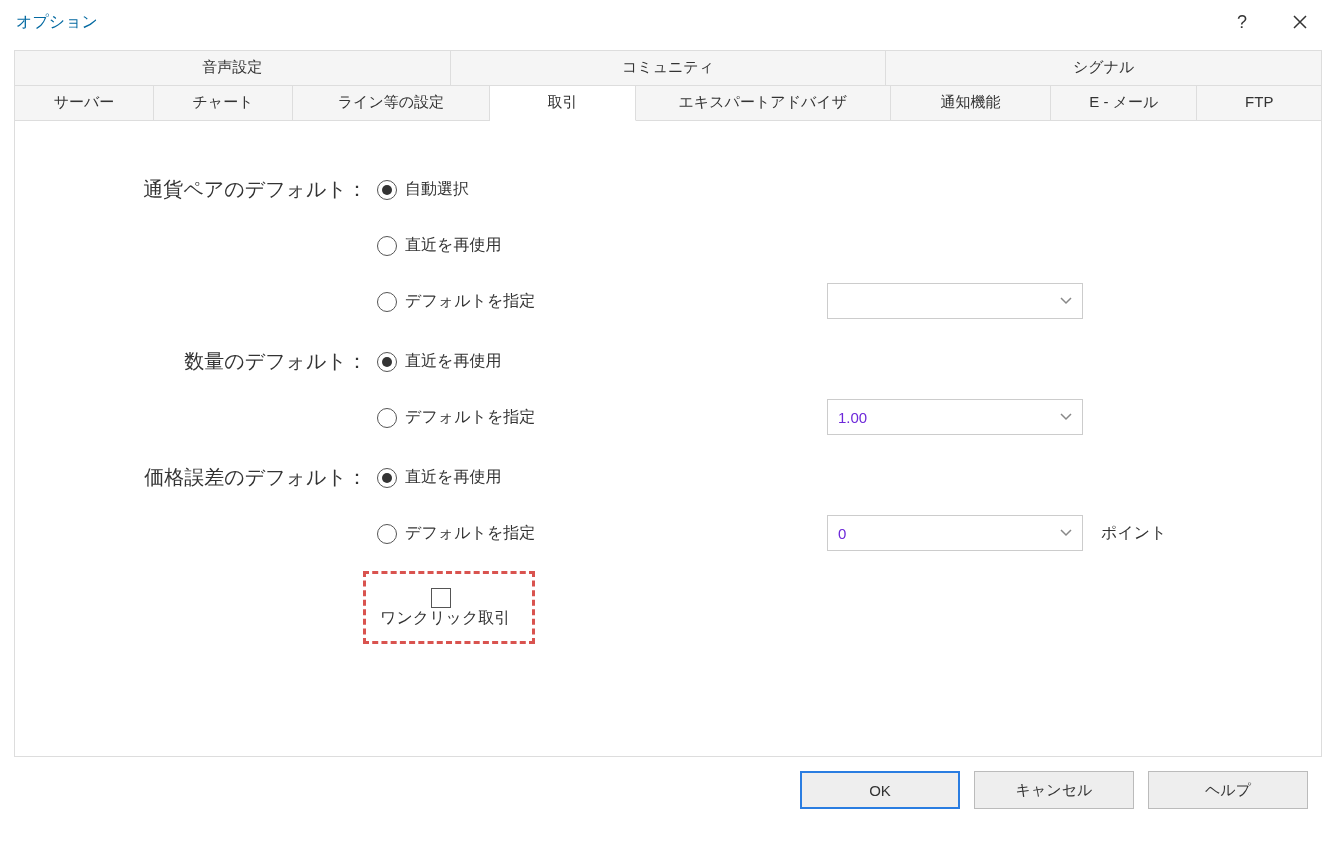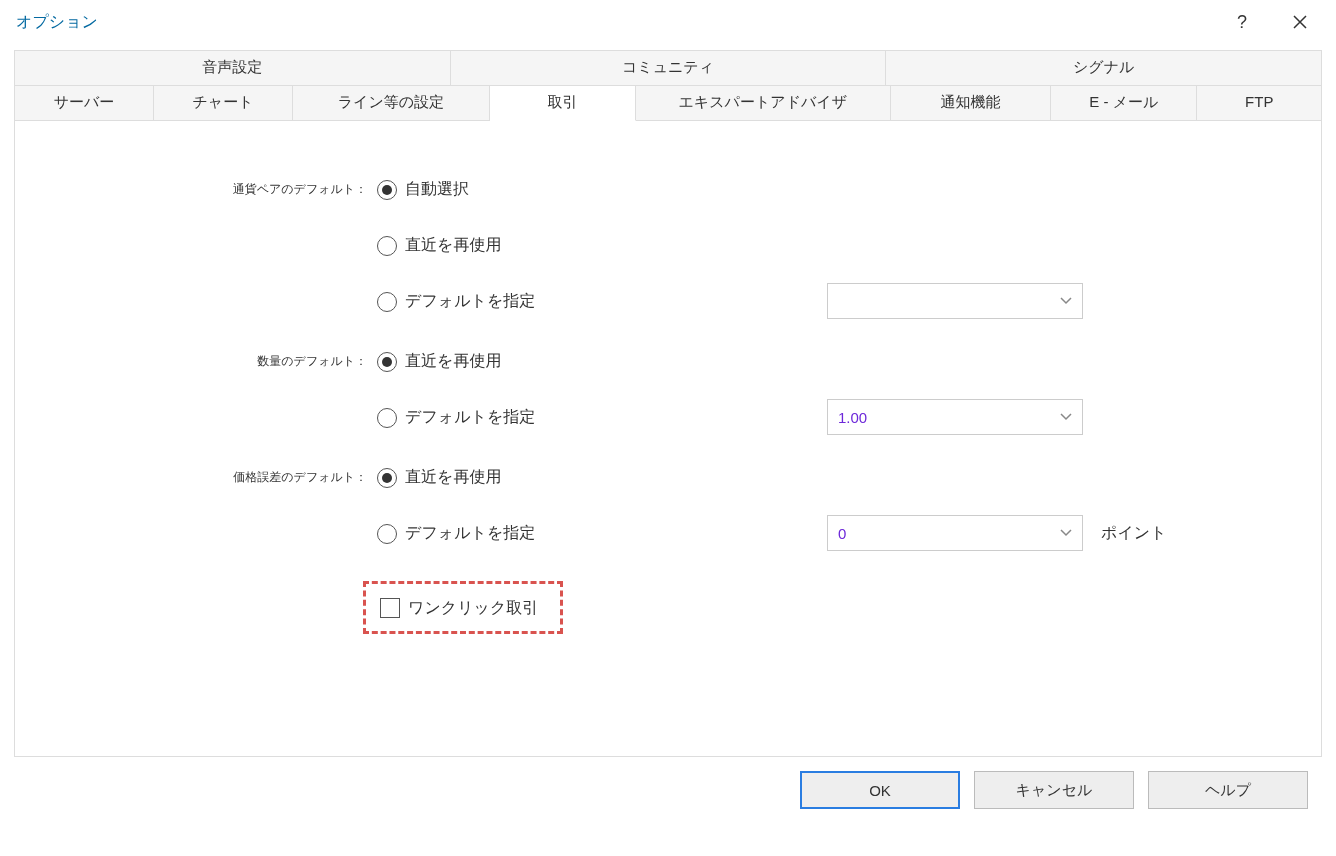--- a/index.html
+++ b/index.html
@@ -96,31 +96,31 @@
   display: flex; align-items: center; justify-content: center;
 }
 .combo .chevron svg { stroke: #888; }
 
 .combo-col { position: absolute; left: 772px; }
 .unit-label { position: absolute; left: 1046px; font-size: 16px; color: #333; }
 
 .row-rel { position: relative; display: flex; align-items: center; height: 36px; margin-bottom: 20px; }
 .row-rel .form-label-abs {
   position: absolute; left: 0; width: 312px;
-  text-align: right; font-size: 12px; color: #333;
+  text-align: right; font-size: 20px; color: #333;
 }
 .row-rel .radio-wrap {
   position: absolute; left: 322px; display: flex; align-items: flex-end;
 }
 
 .highlight-box {
   position: absolute; left: 308px;
   border: 3px dashed #d9534f;
   padding: 14px 22px 12px 14px;
-  display: flex; align-items: center;
+  display: flex; align-items: center; flex-direction: column;
 }
 
 .footer {
   display: flex;
   justify-content: flex-end;
   gap: 14px;
   padding: 14px 14px 0 0;
 }
 .btn {
   min-width: 160px; height: 38px;

